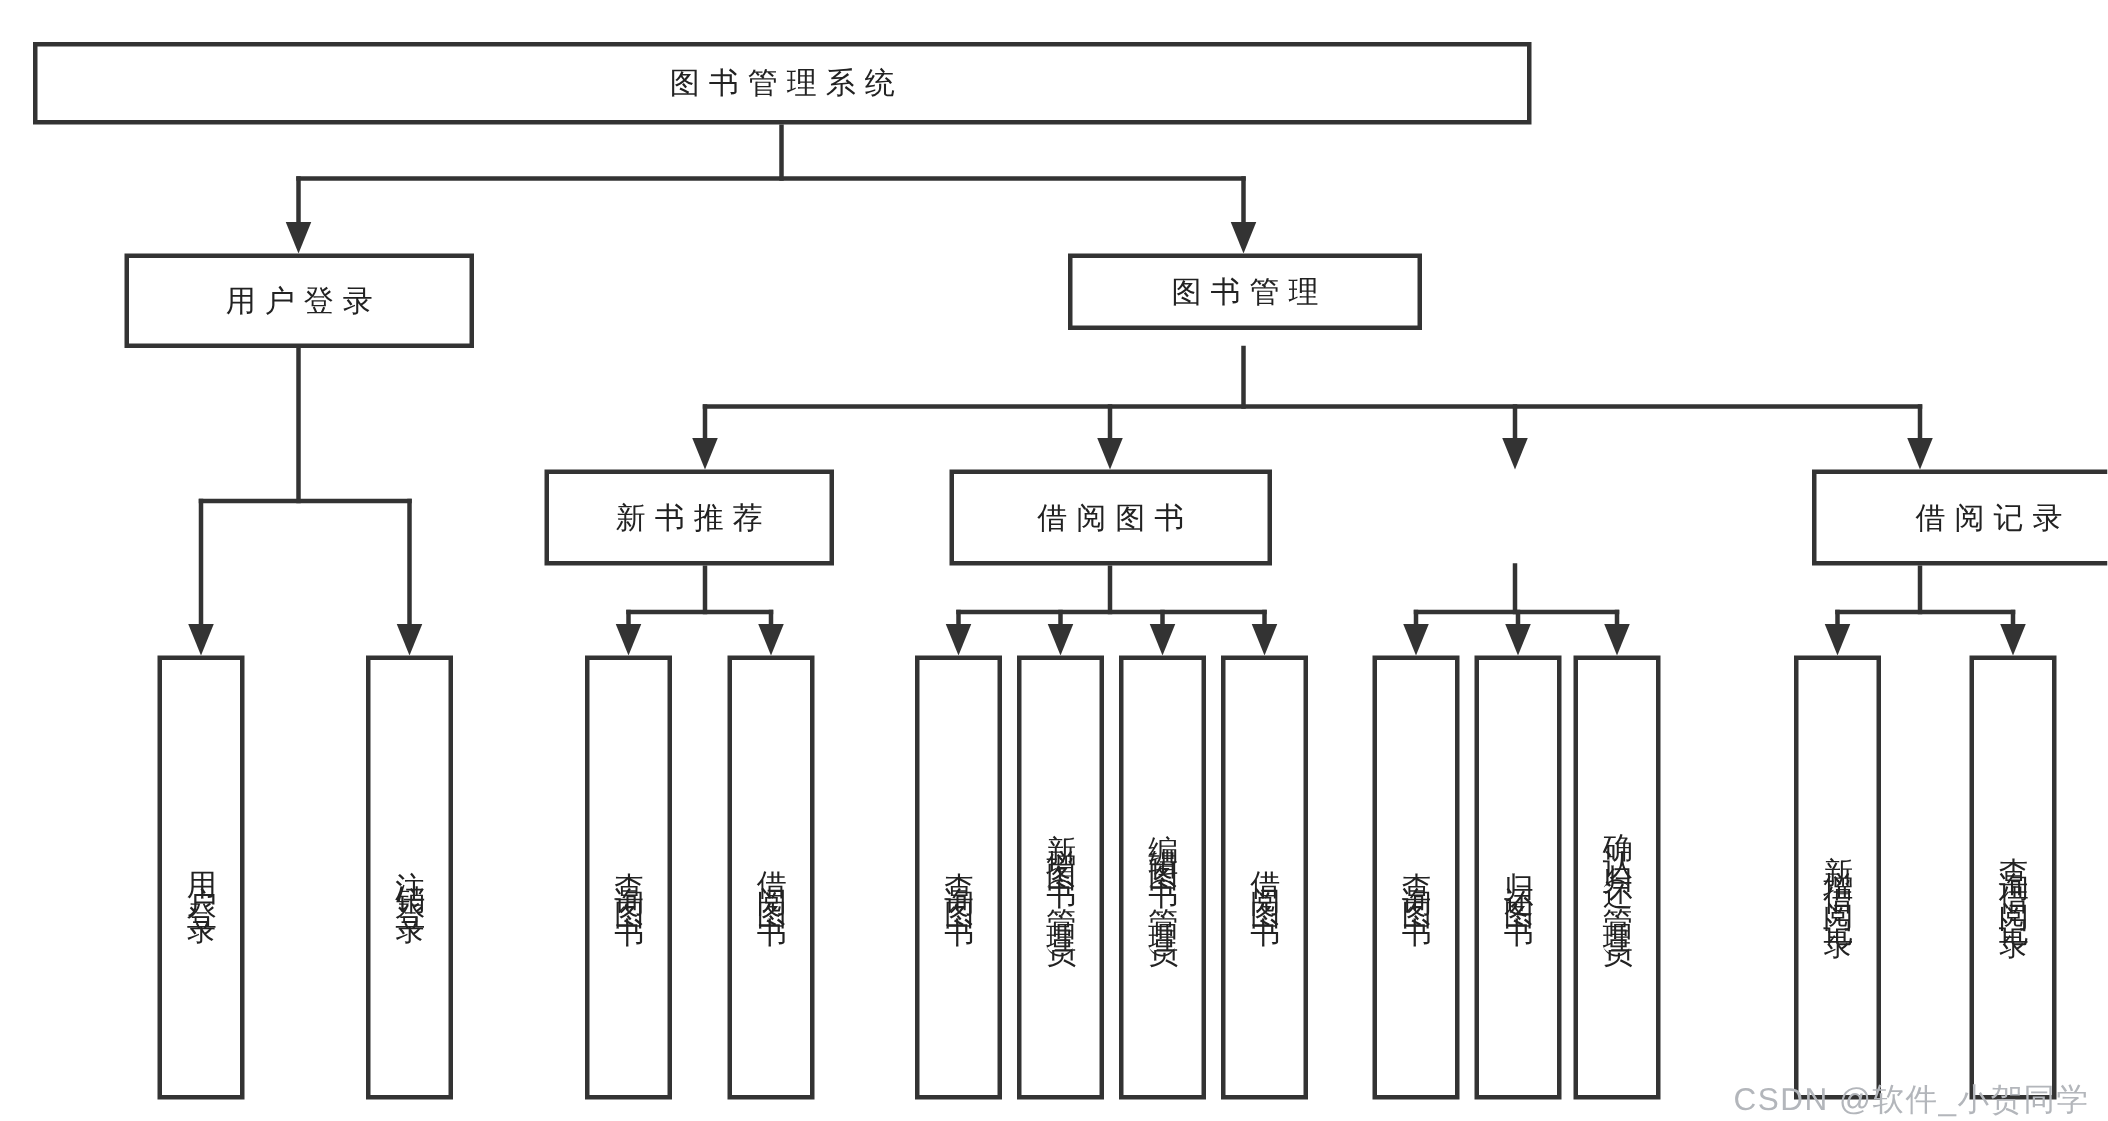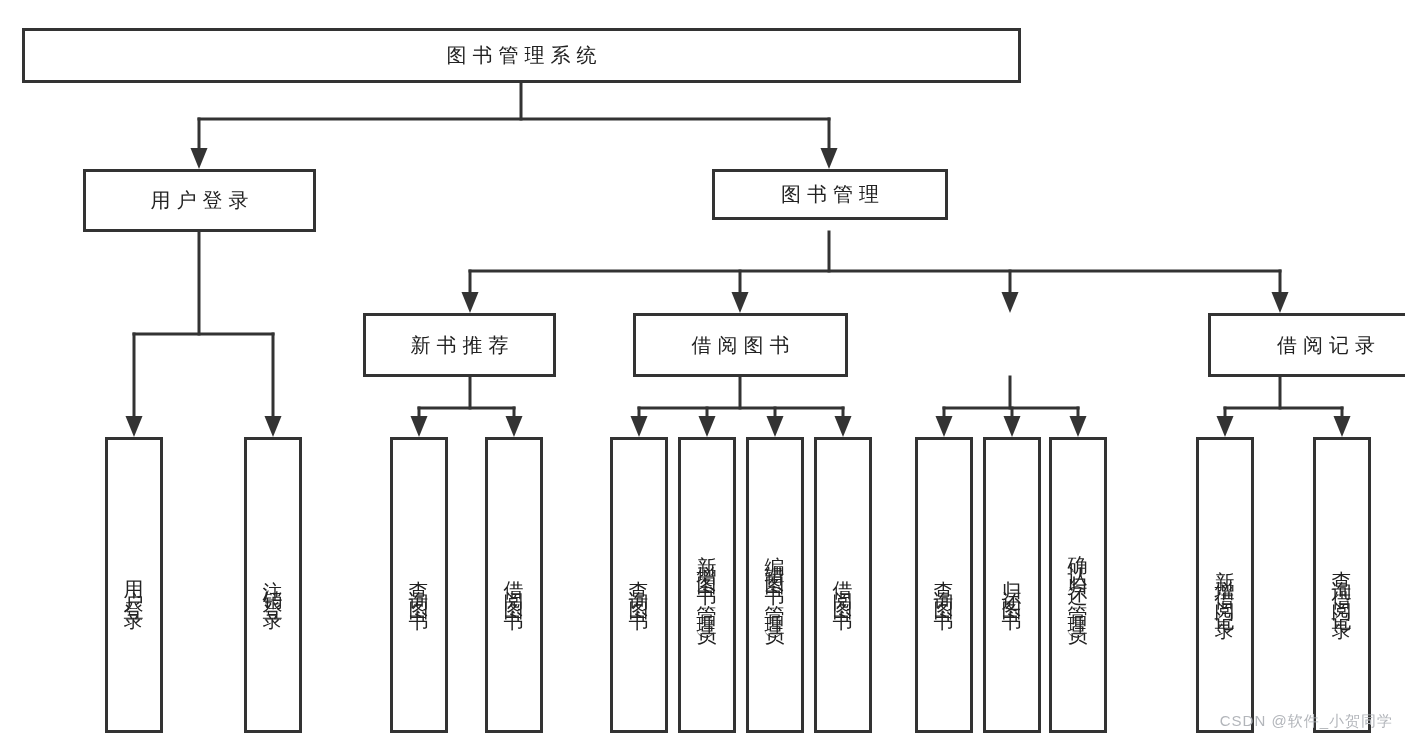--- a/index.html
+++ b/index.html
@@ -41,22 +41,22 @@
     text-orientation:mixed;
     font-size:20px;
     letter-spacing:10px;
     color:var(--text);
     line-height:1;
     white-space:nowrap;
   }
   .watermark{
     position:absolute;
     right:12px;
-    bottom:16px;
-    font-size:15px;
+    bottom:0;
+    font-size:21px;
     color:var(--wm);
     letter-spacing:1px;
     z-index:5;
     white-space:nowrap;
   }
 </style>
 </head>
 <body>
 
 <div class="stage">

